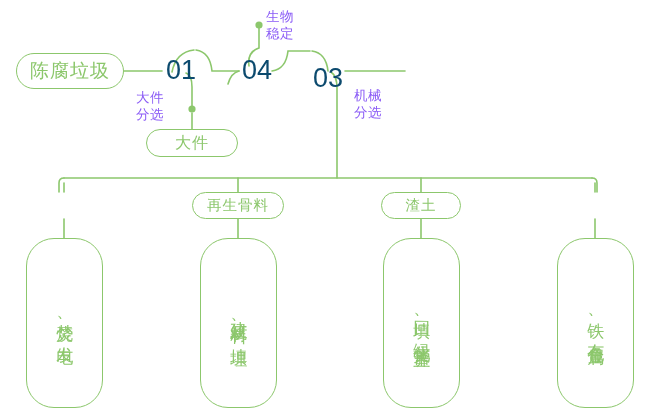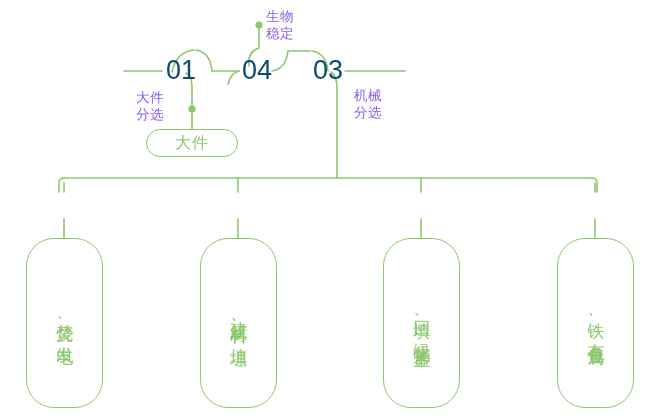--- a/index.html
+++ b/index.html
@@ -103,42 +103,51 @@
       <path d="M421 178 V192"></path>
       <path d="M595 183 V192"></path>
 
       <path d="M64 219 V238"></path>
       <path d="M238 219 V238"></path>
       <path d="M421 219 V238"></path>
       <path d="M595 219 V238"></path>
     </g>
   </svg>
 
+  <div class="pill" style="left:16px;top:53px;width:108px;height:36px;font-size:19px;">
+    <span>陈腐垃圾</span>
+  </div>
 
   <div class="stepnum" style="left:166px;top:55px;">
     <span>01</span>
   </div>
   <div class="stepnum" style="left:242px;top:55px;">
     <span>04</span>
   </div>
-  <div class="stepnum" style="left:313px;top:55px;text-align:right;">
+  <div class="stepnum" style="left:313px;top:63px;text-align:right;">
     <span>03</span>
   </div>
 
   <div class="anno" style="left:136px;top:90px;text-align:center;">大件
 分选</div>
   <div class="anno" style="left:266px;top:9px;text-align:left;">生物
 稳定</div>
   <div class="anno" style="left:354px;top:88px;text-align:left;">机械
 分选</div>
 
   <div class="pill" style="left:146px;top:129px;width:92px;height:28px;font-size:16px;">
     <span>大件</span>
   </div>
 
+  <div class="pill" style="left:192px;top:192px;width:92px;height:27px;font-size:14.5px;">
+    <span>再生骨料</span>
+  </div>
+  <div class="pill" style="left:381px;top:192px;width:80px;height:27px;font-size:14.5px;">
+    <span>渣土</span>
+  </div>
 
   <div class="vbox" style="left:26px;top:238px;width:77px;height:170px;">
     <div class="vtext">焚烧、发电</div>
   </div>
   <div class="vbox" style="left:200px;top:238px;width:77px;height:170px;">
     <div class="vtext">建筑材料、填埋</div>
   </div>
   <div class="vbox" style="left:383px;top:238px;width:77px;height:170px;">
     <div class="vtext">回填、绿化营养土</div>
   </div>

